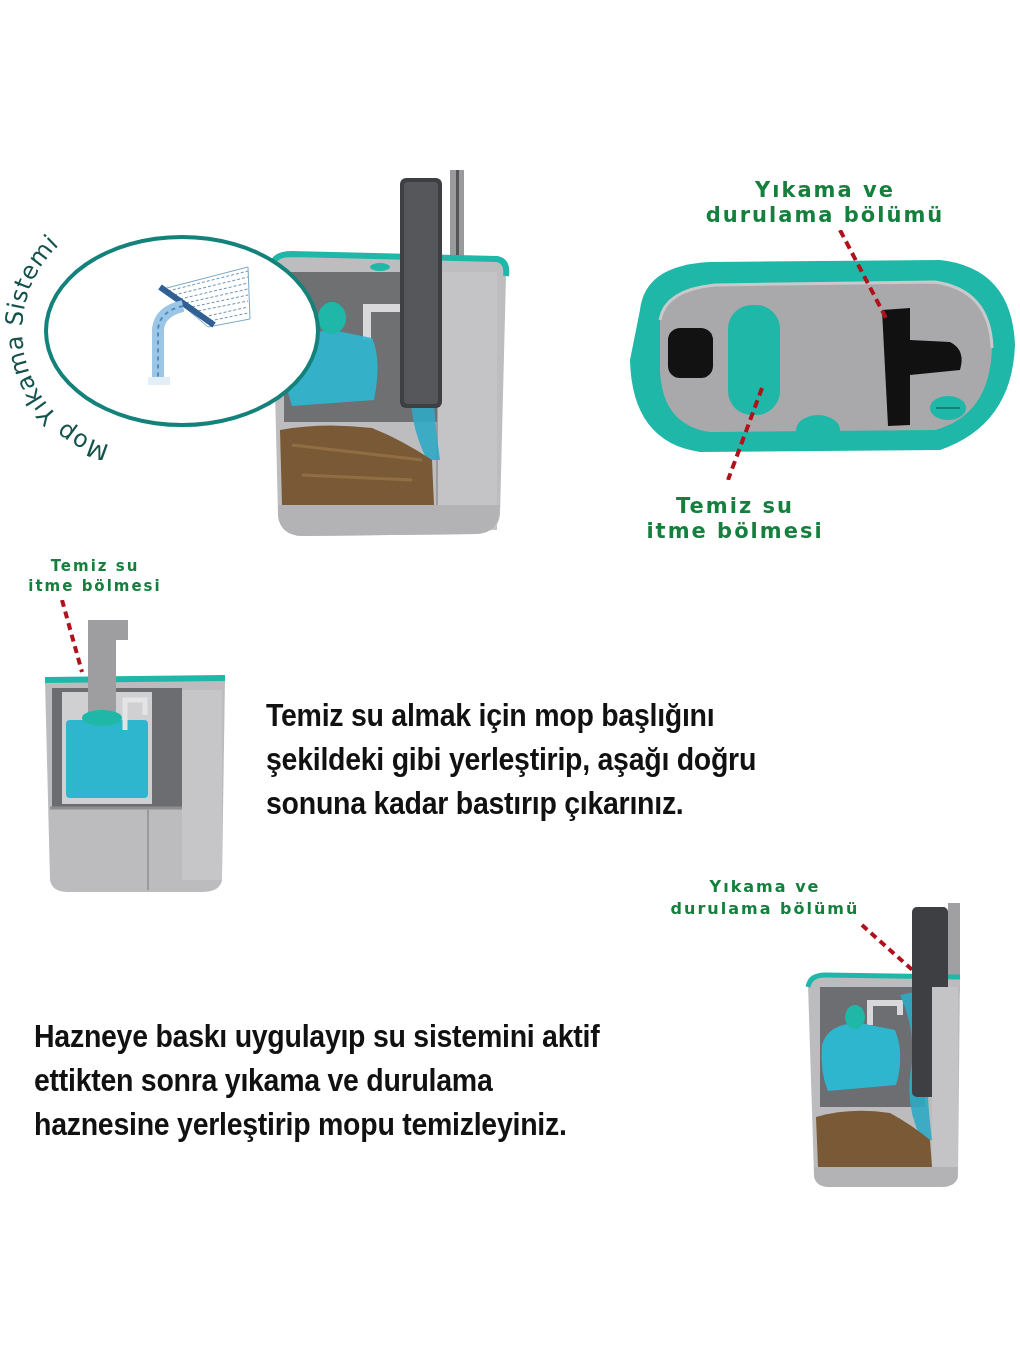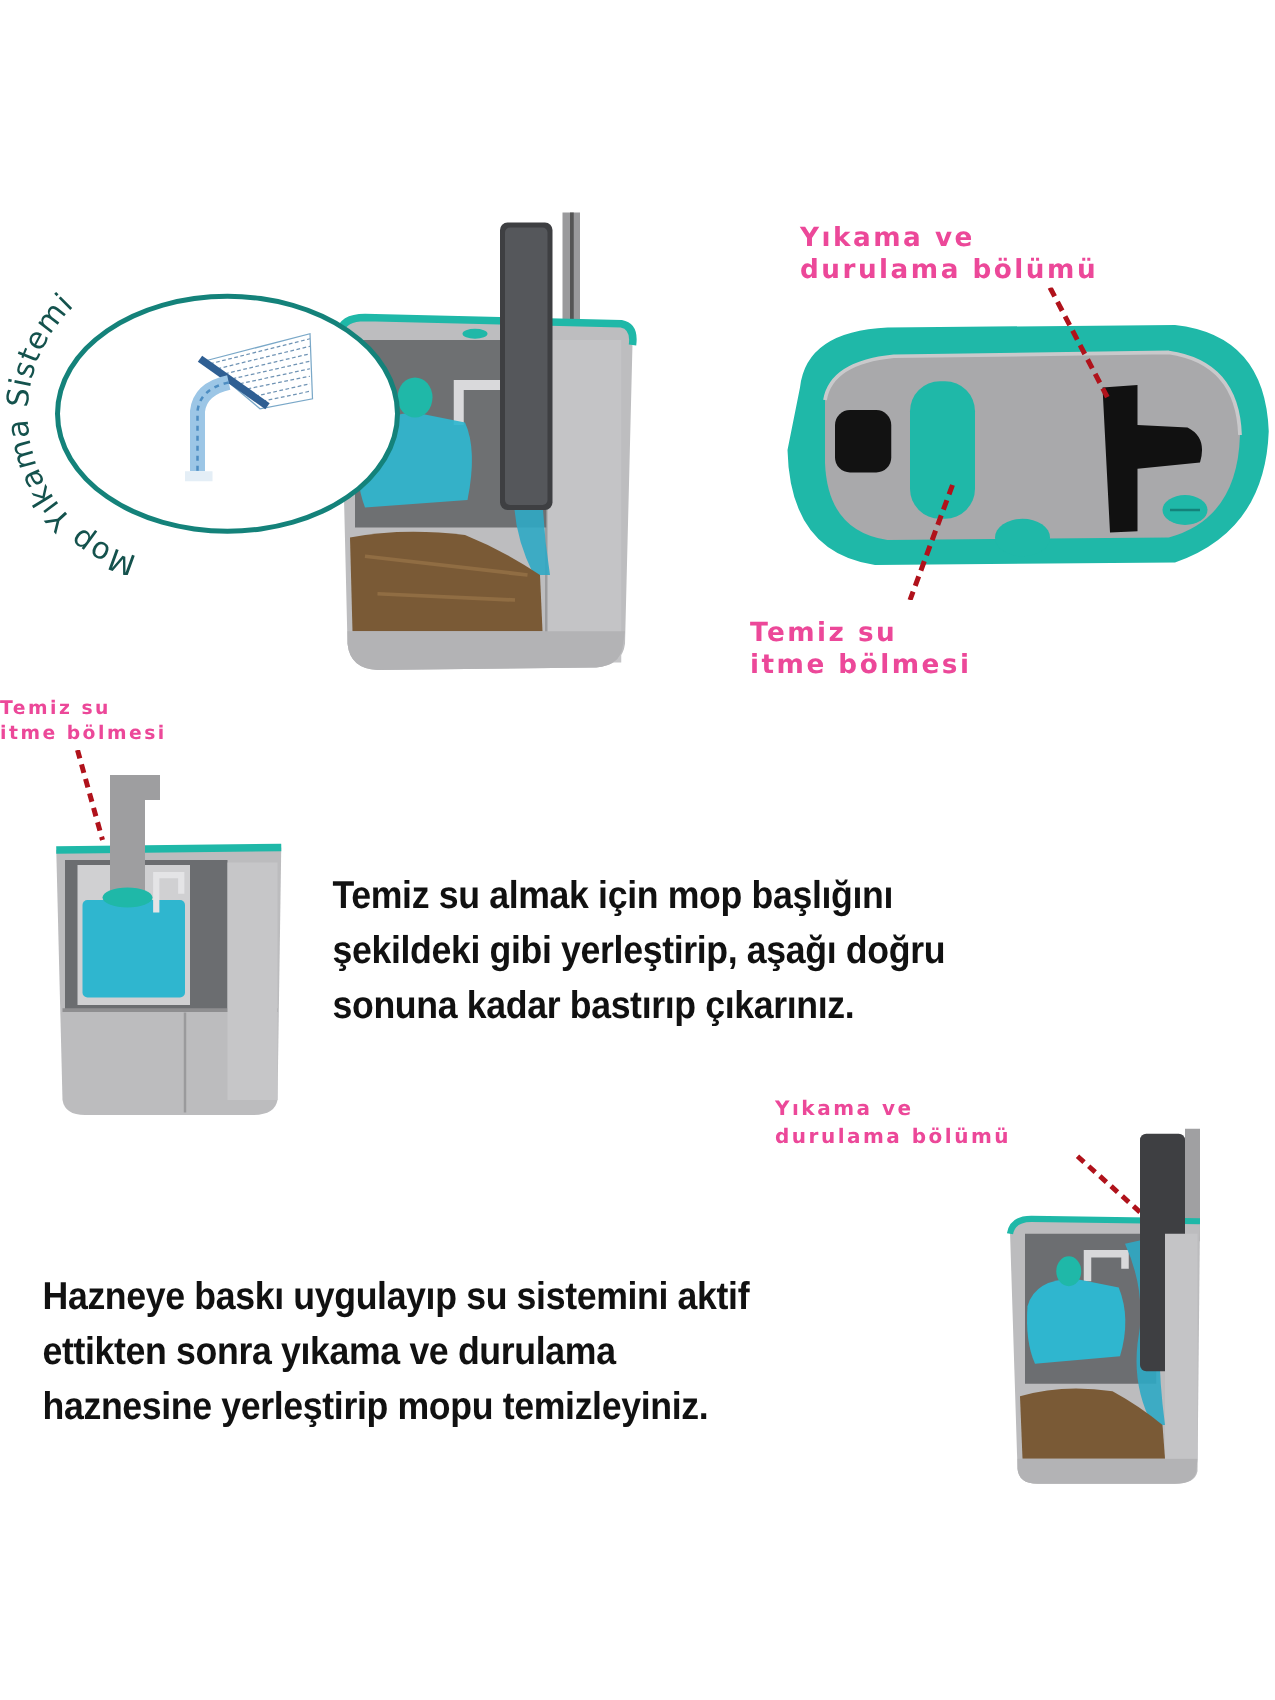--- a/index.html
+++ b/index.html
@@ -1,22 +1,22 @@
 <!DOCTYPE html>
 <html><head>
 <meta charset="utf-8">
 <style>
   html, body { margin: 0; padding: 0; background: #ffffff; }
   body { width: 1020px; height: 1360px; position: relative; overflow: hidden; font-family: "DejaVu Sans", sans-serif; }
   .abs { position: absolute; }
   .label {
     font-family: "DejaVu Sans", sans-serif;
     font-weight: bold;
-    color: #ec4899;
-    text-align: left;
+    color: #15803d;
+    text-align: center;
     letter-spacing: 2px;
     line-height: 1.2;
   }
   .label span { display: block; }
   .instr {
     font-family: "Liberation Sans", sans-serif;
     font-weight: bold;
     color: #111111;
     font-size: 31px;
     line-height: 44px;

